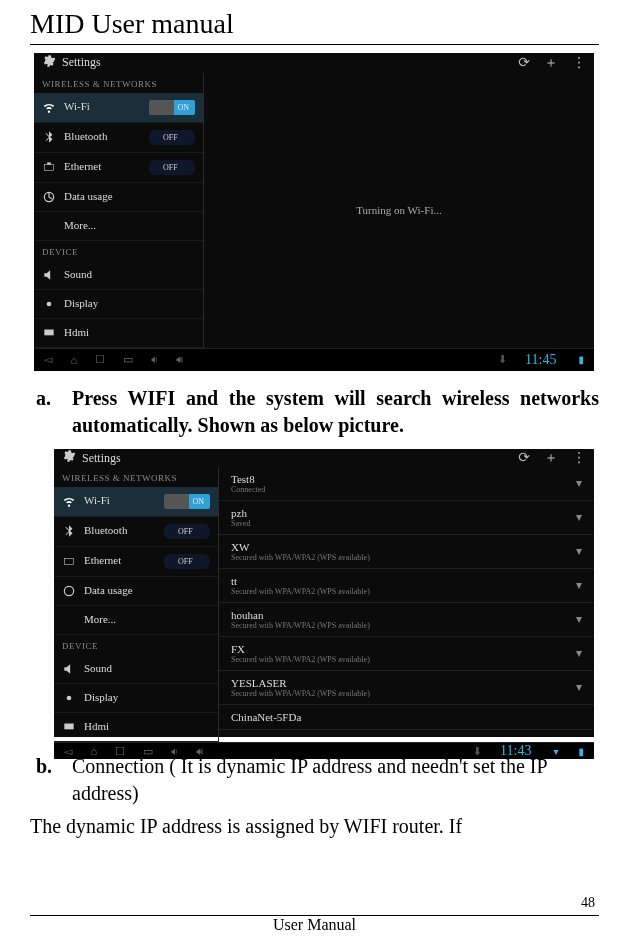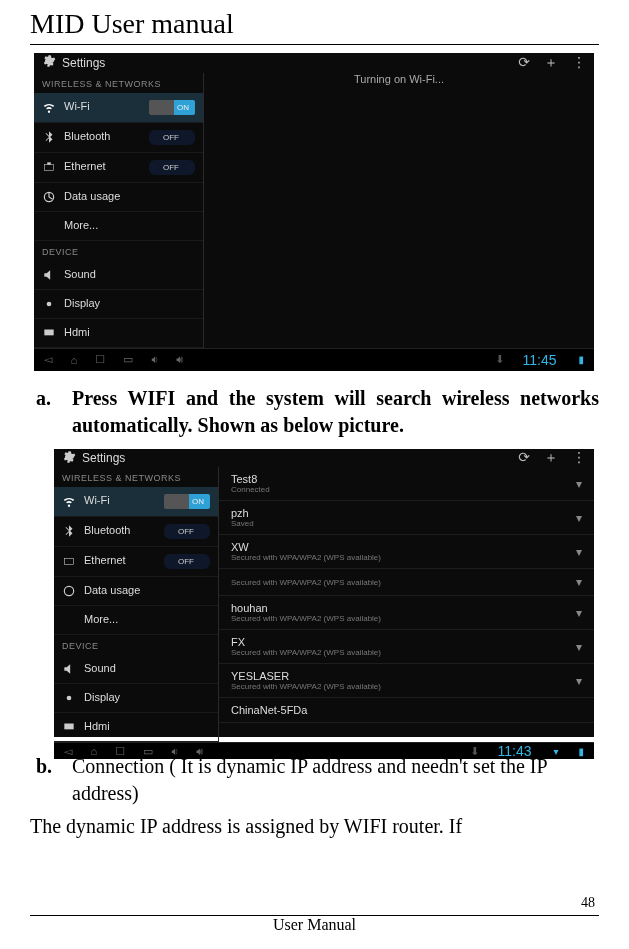--- a/index.html
+++ b/index.html
@@ -23,21 +23,21 @@
     
     .screenshot {
       position: relative;
       width: 560px;
       margin-left: 4px;
       background: #0b0b0b;
       color: #c8c8c8;
       font-family: Arial, sans-serif;
       font-size: 11px;
     }
-    .ss-inner { display: flex; flex-direction: column; height: 100%; }
+    .ss-inner { display: flex; flex-direction: column; height: 100%; font-family: Liberation Serif, serif; }
 
     .ss-titlebar {
       display: flex; align-items: center; height: 24px;
       padding: 0 8px; gap: 6px; color: #ddd; font-size: 12px;
     }
     .ss-titlebar-icons { margin-left: auto; display: flex; gap: 14px; color: #bbb; font-size: 14px; }
 
     .ss-body { display: flex; flex: 1; }
     .ss-sidebar {
       width: 170px; border-right: 1px solid #2a2a2a;
@@ -59,21 +59,21 @@
       background: #3a3a3a; color: #111; font-size: 8px;
       display: flex; align-items: center; justify-content: flex-end;
       padding: 0 4px;
     }
     .ss-toggle.on {
       background: linear-gradient(90deg,#555 0 55%, #2ea1d6 55% 100%);
       color: #eee; justify-content: flex-end; padding-right: 6px;
     }
     .ss-toggle.off { background: #0f172a; color: #ccc; justify-content: flex-start; padding-left: 14px; border-radius: 6px; }
 
-    .ss-main { flex: 1; display: flex; align-items: flex-start; justify-content: center; color: #aaa; font-size: 11px; }
+    .ss-main { flex: 1; display: flex; align-items: center; justify-content: center; color: #aaa; font-size: 11px; }
 
     
     .ss-main-list { flex: 1; display: flex; flex-direction: column; }
     .net-row {
       display: flex; align-items: center; padding: 6px 12px;
       border-bottom: 1px solid #1e1e1e; gap: 10px;
     }
     .net-text { flex: 1; }
     .net-name { color: #ddd; font-size: 11px; }
     .net-sub  { color: #777; font-size: 8px; }
@@ -307,20 +307,21 @@
         </div>
         <div class="net-row">
           <div class="net-text">
               <div class="net-name">XW</div>
               <div class="net-sub">Secured with WPA/WPA2 (WPS available)</div>
             </div>
           <span class="net-sig">▾</span>
         </div>
         <div class="net-row">
           <div class="net-text">
+              <div class="net-name">tt</div>
               <div class="net-sub">Secured with WPA/WPA2 (WPS available)</div>
             </div>
           <span class="net-sig">▾</span>
         </div>
         <div class="net-row">
           <div class="net-text">
               <div class="net-name">houhan</div>
               <div class="net-sub">Secured with WPA/WPA2 (WPS available)</div>
             </div>
           <span class="net-sig">▾</span>

